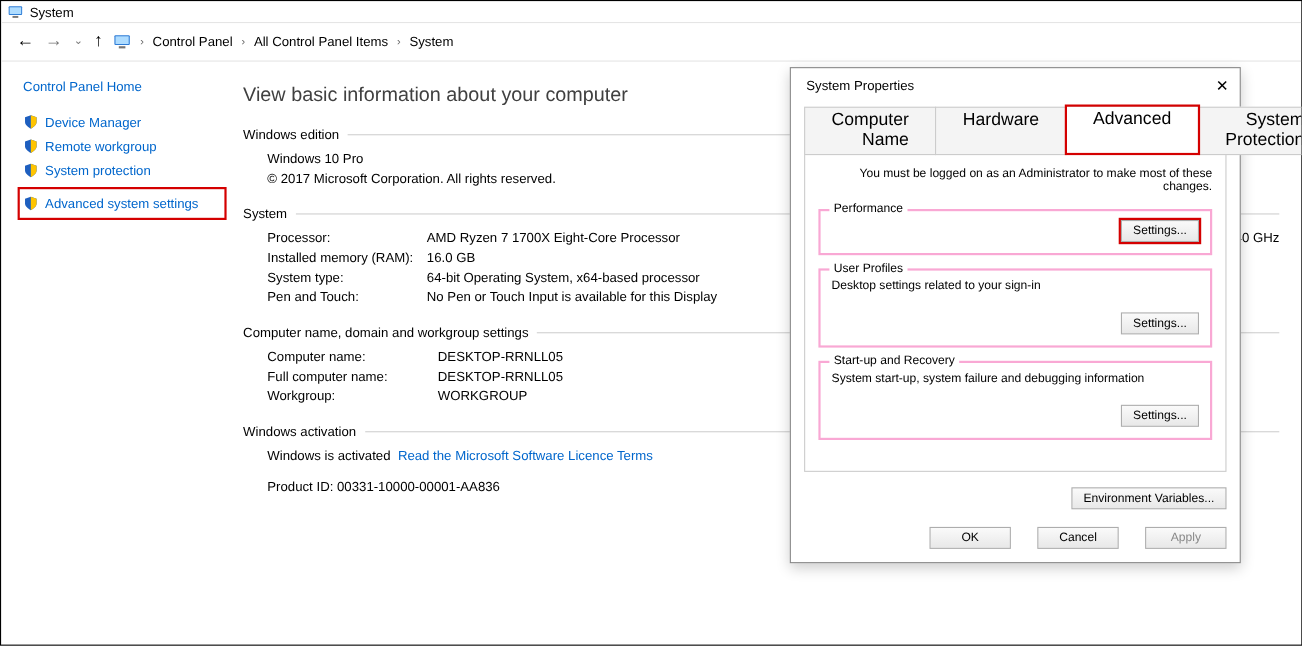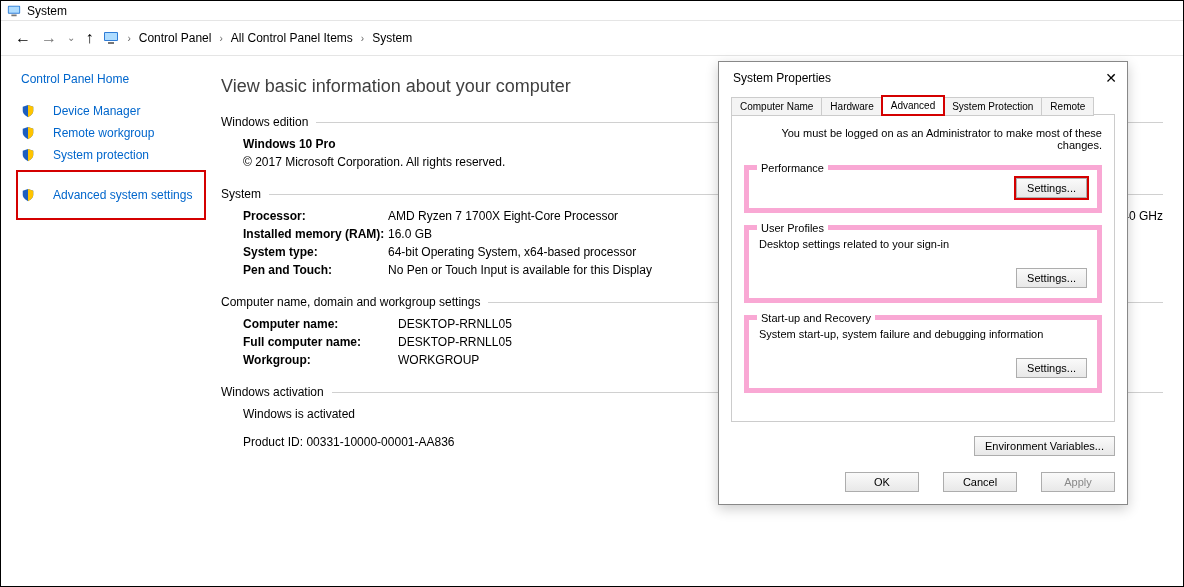--- a/index.html
+++ b/index.html
@@ -18,48 +18,48 @@
 .addr .crumb { color: #000; }
 .addr .sep { color: #666; font-size: 10px; }
 
 .hr { border-bottom: 1px solid #e5e5e5; margin: 0 0 0 0; }
 
 .body { display: flex; }
 
 
 .sidebar { width: 210px; padding: 16px 10px 10px 20px; }
 .sidebar .home { color: #0066cc; font-size: 12px; margin-bottom: 18px; }
-.sidebar .linkrow { display: flex; align-items: flex-end; gap: 18px; margin-bottom: 8px; color: #0066cc; font-size: 12px; cursor: pointer; }
-.sidebar .linkrow.boxed { border: 2px solid #d40000; padding: 16px 3px; margin-left: -5px; margin-right: -5px; }
+.sidebar .linkrow { display: flex; align-items: flex-end; gap: 6px; margin-bottom: 8px; color: #0066cc; font-size: 12px; cursor: pointer; }
+.sidebar .linkrow.boxed { border: 2px solid #d40000; padding: 6px 3px; margin-left: -5px; margin-right: -5px; }
 .shield { width: 14px; height: 14px; flex-shrink: 0; }
 
 
 .main { flex: 1; padding: 10px 20px 10px 10px; }
 .h1 { color: #404040; font-size: 18px; font-weight: 400; margin: 10px 0 18px 0; }
 .section-hdr { display: flex; align-items: center; gap: 8px; margin: 6px 0 8px 0; }
 .section-hdr .lbl { white-space: nowrap; }
 .section-hdr .rule { flex: 1; border-top: 1px solid #d0d0d0; }
 .kv { display: flex; margin: 4px 0 4px 22px; font-size: 12px; }
-.kv .k { width: 145px; font-weight: bold; }
+.kv .k { width: 145px; }
 .kv .v { flex: 1; }
 .kv .extra { width: 80px; text-align: right; }
 .link { color: #0066cc; }
 
 
 .dialog { position: absolute; top: 60px; left: 717px; width: 410px; background: #fff; border: 1px solid #888; box-shadow: 0 4px 12px rgba(0,0,0,.2); }
 .dlg-title { display: flex; align-items: center; justify-content: space-between; padding: 8px 10px 10px 14px; font-size: 12px; }
 .dlg-close { font-size: 14px; cursor: pointer; }
 .tabs { display: flex; padding: 0 12px; }
-.tab { border: 1px solid #ccc; border-bottom: 1px solid #fff; padding: 3px 8px; font-size: 10px; background: #fff; cursor: pointer; position: relative; margin-right: -1px; text-align: right; }
+.tab { border: 1px solid #ccc; border-bottom: 1px solid #fff; padding: 3px 24px; font-size: 16px; background: #fff; cursor: pointer; position: relative; margin-right: -1px; text-align: right; }
 .tab.inactive { background: #f4f4f4; border-bottom: 1px solid #ccc; top: 1px; }
 .tab.active { z-index: 2; }
 .tab.hl { outline: 2px solid #d40000; outline-offset: -1px; }
 .tab-page { border: 1px solid #ccc; margin: 0 12px 10px 12px; padding: 12px 12px 16px 12px; margin-top: -1px; }
 .note { font-size: 11px; margin-bottom: 14px; text-align: right; }
-.group { border: 5px solid #f9a8d4; padding: 8px 10px 10px 10px; margin-bottom: 12px; position: relative; }
+.group { border: 2px solid #f9a8d4; padding: 8px 10px 10px 10px; margin-bottom: 12px; position: relative; }
 .group .legend { position: absolute; top: -8px; left: 8px; background: #fff; padding: 0 4px; font-size: 11px; }
 .group .desc { font-size: 11px; margin-bottom: 18px; }
 .btnrow { display: flex; justify-content: flex-end; }
 .winbtn { min-width: 70px; padding: 3px 10px; font-size: 11px; background: linear-gradient(#fafafa,#e8e8e8); border: 1px solid #adadad; cursor: pointer; }
 .winbtn.hl { outline: 2px solid #d40000; outline-offset: 0; }
 .winbtn:disabled { color: #888; }
 .dlg-footer { display: flex; justify-content: flex-end; gap: 24px; padding: 8px 12px 12px 12px; }
 .envrow { display: flex; justify-content: flex-end; padding: 4px 12px 8px 12px; }
 </style>
 </head>
@@ -187,20 +187,21 @@
           <span class="v">WORKGROUP</span>
         </div>
       </div>
 
     <div class="section-hdr" style="margin-top:18px">
       <span class="lbl">Windows activation</span>
         <div class="rule"></div>
     </div>
     <div class="kv">
       <span>Windows is activated</span>&nbsp;&nbsp;
+      <span class="link">Read the Microsoft Software Licence Terms</span>
     </div>
     <div class="kv" style="margin-top:14px">
       <span>Product ID:</span>&nbsp;
       <span>00331-10000-00001-AA836</span>
     </div>
   </div>
 </div>
 
 <div class="dialog">
   <div class="dlg-title">

